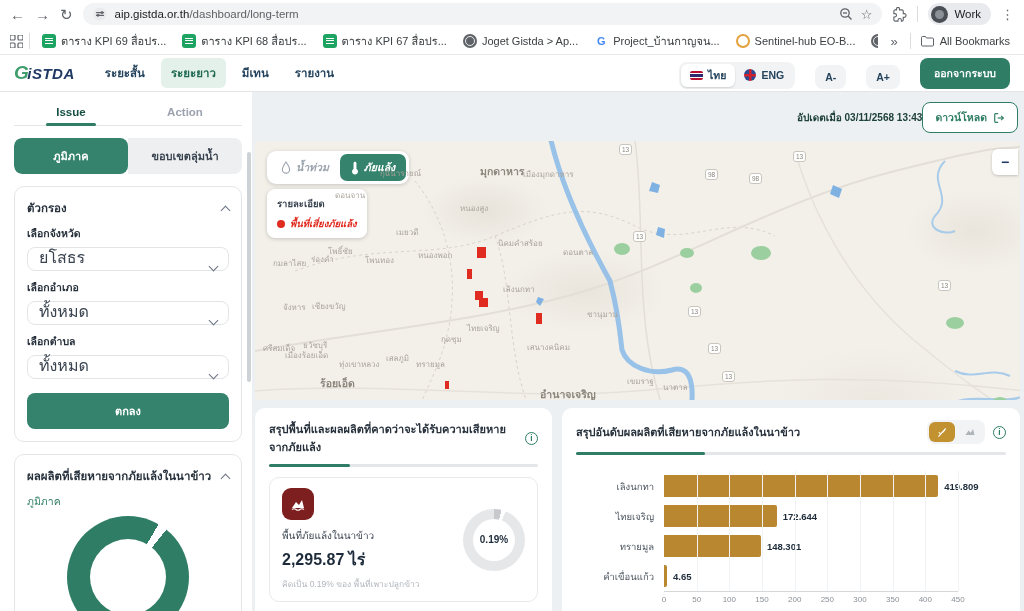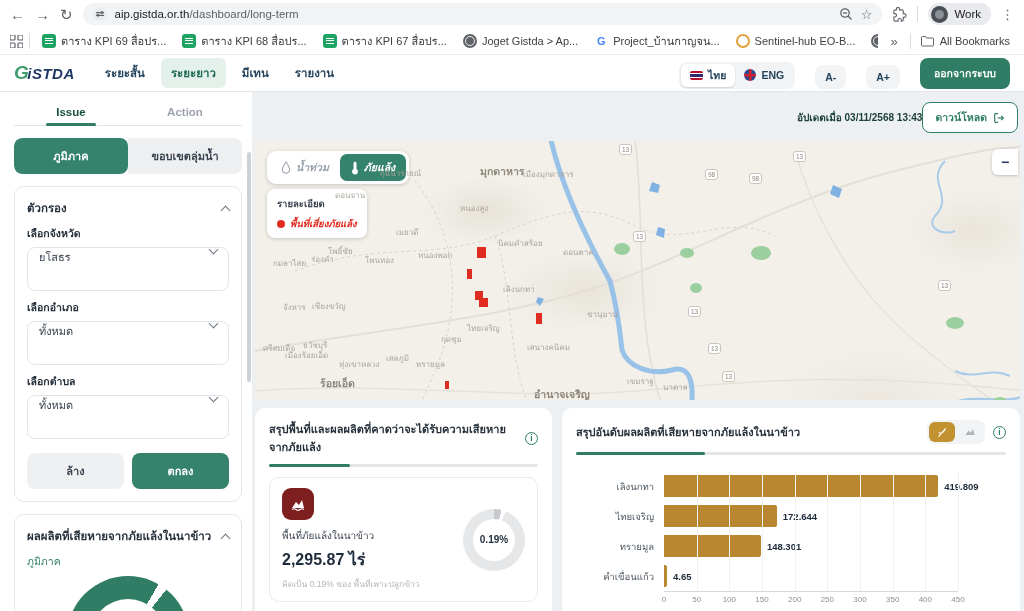--- a/index.html
+++ b/index.html
@@ -63,21 +63,21 @@
   .sb-tab.active { color:#174f42; }
   .sb-tab.active:after { content:""; position:absolute; left:28%; right:28%; bottom:-1px; height:3px; border-radius:3px; background:#2e7d64; }
   .mode-row { display:flex; border-radius:8px; overflow:hidden; margin-bottom:12px; }
   .mode-btn { flex:1; text-align:center; font-size:11px; font-weight:bold; padding:9px 0; background:#edeff1; color:#3a4450; cursor:pointer; }
   .mode-btn.active { background:#35836c; color:#fff; border-radius:8px; }
   .sb-card { border:1px solid #e3e6e9; border-radius:10px; padding:12px; margin-bottom:12px; background:#fff; }
   .sb-card-head { display:flex; justify-content:space-between; align-items:center; font-size:11.5px; font-weight:bold; color:#27313c; margin-bottom:8px; }
   .chev { width:7px; height:7px; border-right:1.5px solid #6b7280; border-bottom:1.5px solid #6b7280; transform:rotate(-135deg); margin-top:4px; }
   .chev.down { transform:rotate(45deg); margin-top:-2px; }
   .field-label { font-size:10.5px; font-weight:bold; color:#27313c; margin:8px 0 5px; }
-  .select { display:flex; justify-content:space-between; align-items:flex-start; border:1px solid #e2e5e8; border-radius:8px; height:44px; padding:0 11px; font-size:11px; color:#3a4450; cursor:pointer; background:#fff; }
+  .select { display:flex; justify-content:space-between; align-items:flex-end; border:1px solid #e2e5e8; border-radius:8px; height:24px; padding:0 11px; font-size:16px; color:#3a4450; cursor:pointer; background:#fff; }
   .btn-row { display:flex; gap:8px; margin-top:14px; }
   .btn { flex:1; text-align:center; font-size:11px; font-weight:bold; border-radius:8px; padding:9px 0; cursor:pointer; }
   .btn-clear { background:#eef0f2; color:#3a4450; }
   .btn-ok { background:#35836c; color:#fff; }
   .region-tag { font-size:10.5px; color:#2e7d64; margin-bottom:6px; }
   .donut-wrap { display:flex; justify-content:center; margin:6px 0 10px; }
   .donut { width:122px; height:122px; border-radius:50%; background:conic-gradient(#2f7d64 0 30deg, #fff 30deg 39deg, #2f7d64 39deg 360deg); position:relative; }
   .donut-hole { position:absolute; inset:23px; background:#fff; border-radius:50%; display:flex; align-items:center; justify-content:center; gap:4px; }
   .dot { width:6px; height:6px; border-radius:50%; flex:none; }
 
@@ -288,21 +288,20 @@
       <div class="select">
         <span>ทั้งหมด</span>
         <span class="chev down"></span>
       </div>
       <div class="field-label">เลือกตำบล</div>
       <div class="select">
         <span>ทั้งหมด</span>
         <span class="chev down"></span>
       </div>
       <div class="btn-row">
-        <div class="btn btn-clear">ล้าง</div>
         <div class="btn btn-ok">ตกลง</div>
       </div>
     </div>
 
     <div class="sb-card">
       <div class="sb-card-head">
         <span>ผลผลิตที่เสียหายจากภัยแล้งในนาข้าว</span>
         <span class="chev"></span>
       </div>
       <div class="region-tag">ภูมิภาค</div>
@@ -405,21 +404,21 @@
         <div class="map-label" style="left: 8px; top: 201px;">ศรีสมเด็จ</div>
         <div class="map-label" style="left: 30px; top: 208px;">เมืองร้อยเอ็ด</div>
         <div class="map-label" style="left: 48px; top: 198px;">ธวัชบุรี</div>
         <div class="map-label" style="left: 84px; top: 217px;">ทุ่งเขาหลวง</div>
         <div class="map-label" style="left: 131px; top: 211px;">เสลภูมิ</div>
         <div class="map-label bold" style="left: 65px; top: 234px;">ร้อยเอ็ด</div>
         <div class="map-label" style="left: 212px; top: 181px;">ไทยเจริญ</div>
         <div class="map-label" style="left: 186px; top: 192px;">กุดชุม</div>
         <div class="map-label" style="left: 161px; top: 217px;">ทรายมูล</div>
         <div class="map-label" style="left: 272px; top: 200px;">เสนางคนิคม</div>
-        <div class="map-label bold" style="left: 279px; top: 245px;">อำนาจเจริญ</div>
+        <div class="map-label bold" style="left: 285px; top: 245px;">อำนาจเจริญ</div>
         <div class="map-label" style="left: 326px; top: 257px;">ปทุมราชวงศา</div>
         <div class="map-label" style="left: 332px; top: 167px;">ชานุมาน</div>
         <div class="map-label" style="left: 372px; top: 234px;">เขมราฐ</div>
         <div class="map-label" style="left: 408px; top: 240px;">นาตาล</div>
         <div class="shield" style="left: 364px; top: 3px;">13</div>
         <div class="shield" style="left: 450px; top: 28px;">98</div>
         <div class="shield" style="left: 494px; top: 32px;">98</div>
         <div class="shield" style="left: 538px; top: 10px;">13</div>
         <div class="shield" style="left: 378px; top: 90px;">13</div>
         <div class="shield" style="left: 683px; top: 139px;">13</div>

